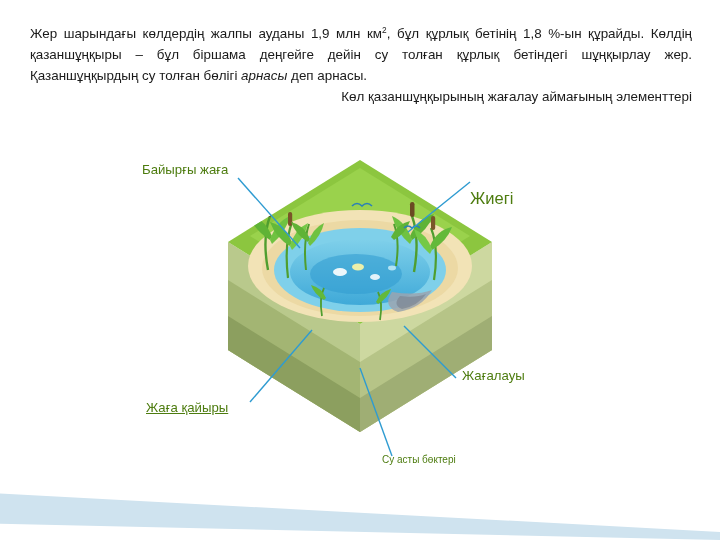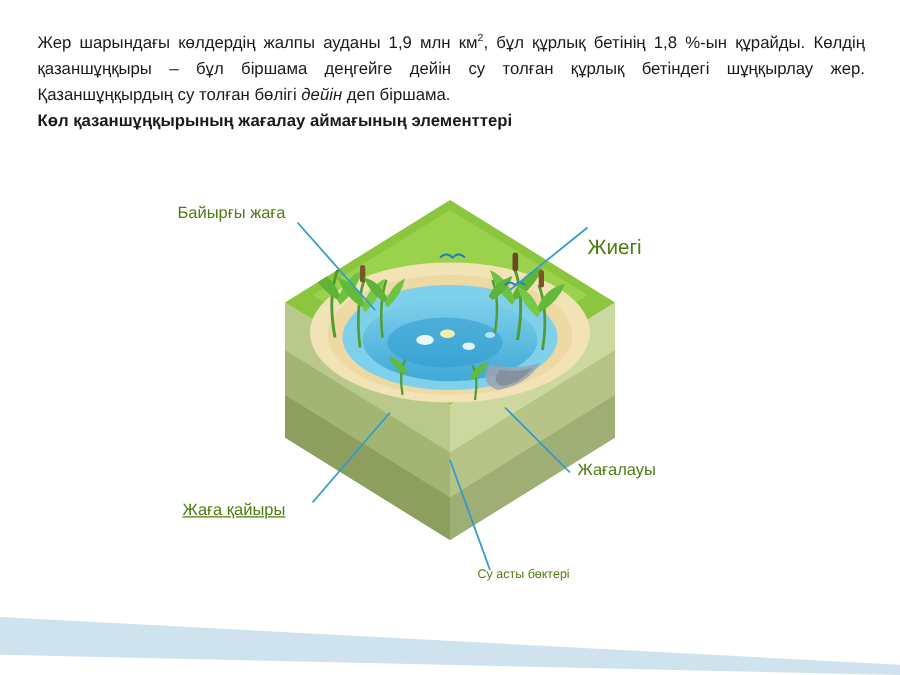--- a/index.html
+++ b/index.html
@@ -27,22 +27,21 @@
     left: 30px;
     top: 24px;
     width: 662px;
     color: #1a1a1a;
     font-size: 13.4px;
     line-height: 1.55;
     text-align: justify;
   }
   .title-block .line-center {
     display: block;
-    text-align: left;
-    font-weight: bold;
+    text-align: right;
   }
   sup {
     font-size: 0.62em;
     vertical-align: super;
   }
   .ital {
     font-style: italic;
   }
 
   
@@ -104,21 +103,21 @@
   #label-jagalauy{ left: 462px; top: 368px; }
   #label-kayiry  { left: 146px; top: 400px; text-decoration: underline; }
   #label-suasty  { left: 382px; top: 454px; }
 </style>
 </head>
 <body>
 
 <div class="slide">
 
   <div class="title-block">
-    <span>Жер шарындағы көлдердің жалпы ауданы 1,9 млн км</span><sup>2</sup><span>, бұл құрлық бетінің 1,8 %-ын құрайды. Көлдің қазаншұңқыры – бұл біршама деңгейге дейін су толған құрлық бетіндегі шұңқырлау жер. Қазаншұңқырдың су толған бөлігі </span><span class="ital">дейін</span><span> деп біршама.</span>
+    <span>Жер шарындағы көлдердің жалпы ауданы 1,9 млн км</span><sup>2</sup><span>, бұл құрлық бетінің 1,8 %-ын құрайды. Көлдің қазаншұңқыры – бұл біршама деңгейге дейін су толған құрлық бетіндегі шұңқырлау жер. Қазаншұңқырдың су толған бөлігі </span><span class="ital">арнасы</span><span> деп арнасы.</span>
     <span class="line-center">Көл қазаншұңқырының жағалау аймағының элементтері</span>
   </div>
 
   <div class="diagram">
     <svg width="720" height="370" viewBox="0 0 720 370" xmlns="http://www.w3.org/2000/svg">
 
       <defs>
         <clipPath id="blockClip">
           <polygon points="360,40 492,122 492,230 360,312 228,230 228,122"></polygon>
         </clipPath>

